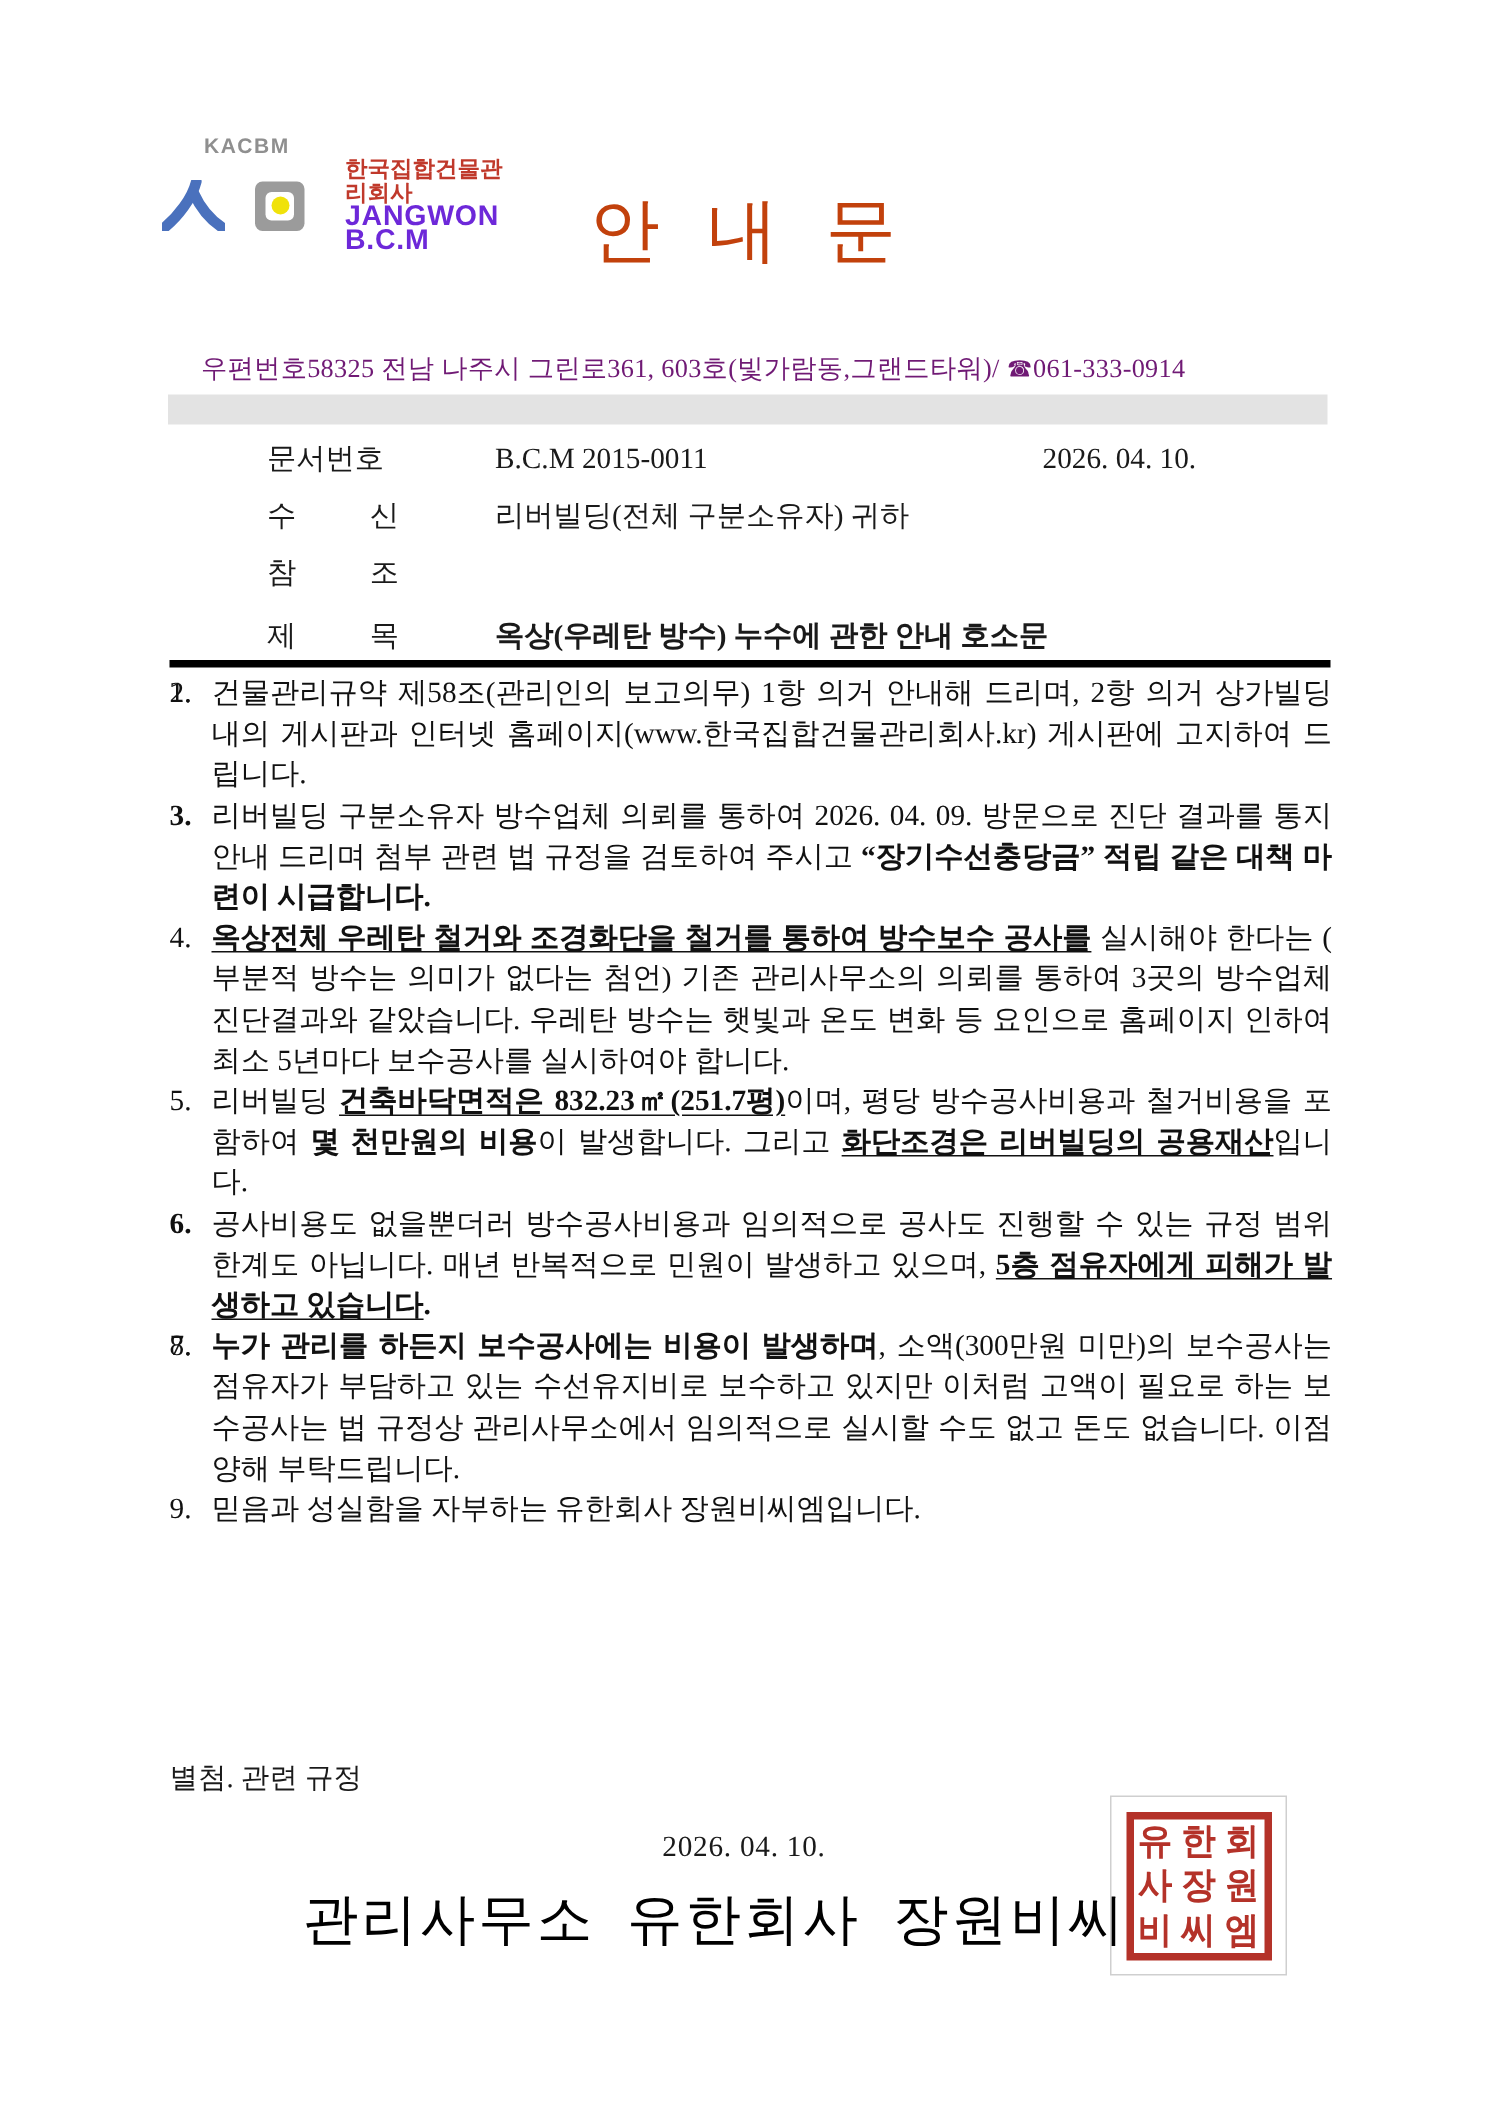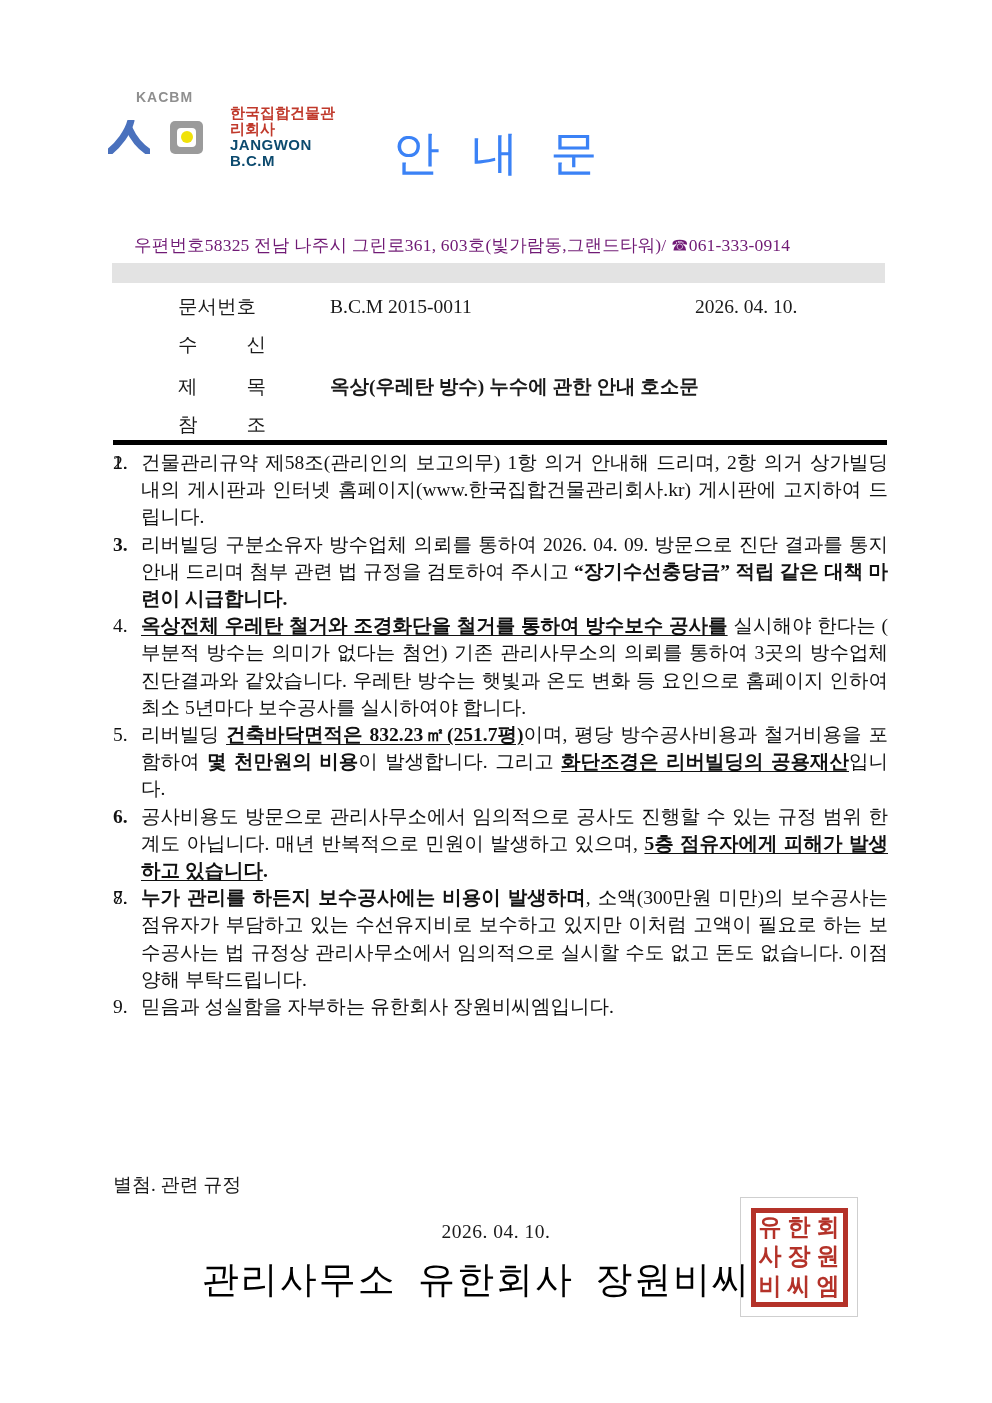--- a/index.html
+++ b/index.html
@@ -13,24 +13,24 @@
     font-weight:bold;font-size:14px;color:#8f8f8f;letter-spacing:1px;line-height:14px;}
   .logo-row{display:flex;align-items:center;margin-top:1px;gap:24px;}
   .logo-person{width:42px;height:34px;flex:0 0 auto;}
   .logo-square{width:33px;height:33px;background:#9b9b9b;border-radius:5px;
     display:flex;align-items:center;justify-content:center;margin-left:-4px;flex:0 0 auto;}
   .logo-square-inner{width:19px;height:19px;background:#ffffff;border-radius:4px;
     display:flex;align-items:center;justify-content:center;}
   .logo-dot{width:12px;height:12px;border-radius:50%;background:#f0e20a;}
   .logo-names{margin-left:3px;font-family:"Liberation Sans","DejaVu Sans",sans-serif;line-height:16px;}
   .logo-kr{font-size:15px;font-weight:bold;color:#c0392b;}
-  .logo-en{font-size:15px;font-weight:bold;color:#0c4a6e;letter-spacing:.5px;}
+  .logo-en{font-size:19px;font-weight:bold;color:#6d28d9;letter-spacing:.5px;}
   
   .title{position:absolute;left:0;top:122px;width:100%;margin:0;text-align:center;
-    font-size:47px;font-weight:500;letter-spacing:2px;word-spacing:16px;color:#3b82f6;}
+    font-size:47px;font-weight:500;letter-spacing:2px;word-spacing:16px;color:#c2410c;}
   
   .address{position:absolute;left:134px;top:233px;width:740px;font-size:17.5px;
     color:#701a75;white-space:nowrap;letter-spacing:.2px;}
   .gray-bar{position:absolute;left:112px;top:263px;width:773px;height:20px;background:#e3e3e3;}
   
   .meta{position:absolute;left:178px;top:288px;width:708px;font-size:19.5px;}
   .meta-row{position:relative;height:38px;line-height:38px;}
   .meta-label{display:inline-block;width:88px;text-align:justify;text-align-last:justify;
     vertical-align:top;}
   .meta-value{position:absolute;left:152px;top:0;white-space:nowrap;}
@@ -90,40 +90,41 @@
   <div class="gray-bar"></div>
 
   <div class="meta">
     <div class="meta-row">
       <span class="meta-label">문서번호</span>
       <span class="meta-value">B.C.M 2015-0011</span>
       <span class="meta-date">2026. 04. 10.</span>
     </div>
     <div class="meta-row">
       <span class="meta-label">수 신</span>
+      <span class="meta-value">리버빌딩(전체 구분소유자) 귀하</span>
+    </div>
+    <div class="meta-row">
+      <span class="meta-label">참 조</span>
+      <span class="meta-value"></span>
     </div>
     <div class="meta-row subject">
       <span class="meta-label">제 목</span>
       <span class="meta-value">옥상(우레탄 방수) 누수에 관한 안내 호소문</span>
-    </div>
-    <div class="meta-row">
-      <span class="meta-label">참 조</span>
-      <span class="meta-value"></span>
     </div>
   </div>
 
   <div class="thick-rule"></div>
 
   <div class="body" id="body-items">
       <div class="item"><span class="num">1.</span></div>
       <div class="item"><span class="num">2.</span><span><span>건물관리규약 제58조(관리인의 보고의무) 1항 의거 안내해 드리며, 2항 의거 상가빌딩 내의 게시판과 인터넷 홈페이지(www.한국집합건물관리회사.kr) 게시판에 고지하여 드립니다.</span></span></div>
       <div class="item"><span class="num b">3.</span><span><span>리버빌딩 구분소유자 방수업체 의뢰를 통하여 2026. 04. 09. 방문으로 진단 결과를 통지 안내 드리며 첨부 관련 법 규정을 검토하여 주시고 </span><span class="b">“장기수선충당금” 적립 같은 대책 마련이 시급합니다.</span></span></div>
       <div class="item"><span class="num">4.</span><span><span class="b u">옥상전체 우레탄 철거와 조경화단을 철거를 통하여 방수보수 공사를</span><span> 실시해야 한다는 ( 부분적 방수는 의미가 없다는 첨언) 기존 관리사무소의 의뢰를 통하여 3곳의 방수업체 진단결과와 같았습니다. 우레탄 방수는 햇빛과 온도 변화 등 요인으로 홈페이지 인하여 최소 5년마다 보수공사를 실시하여야 합니다.</span></span></div>
       <div class="item"><span class="num">5.</span><span><span>리버빌딩 </span><span class="b u">건축바닥면적은 832.23㎡(251.7평)</span><span>이며, 평당 방수공사비용과 철거비용을 포함하여 </span><span class="b">몇 천만원의 비용</span><span>이 발생합니다. 그리고 </span><span class="b u">화단조경은 리버빌딩의 공용재산</span><span>입니다.</span></span></div>
-      <div class="item"><span class="num b">6.</span><span><span>공사비용도 방문으로 관리사무소에서 임의적으로 공사도 진행할 수 있는 규정 범위 한계도 아닙니다. 매년 반복적으로 민원이 발생하고 있으며, </span><span class="b u">5층 점유자에게 피해가 발생하고 있습니다</span><span class="b">.</span></span></div>
+      <div class="item"><span class="num b">6.</span><span><span>공사비용도 없을뿐더러 방수공사비용과 임의적으로 공사도 진행할 수 있는 규정 범위 한계도 아닙니다. 매년 반복적으로 민원이 발생하고 있으며, </span><span class="b u">5층 점유자에게 피해가 발생하고 있습니다</span><span class="b">.</span></span></div>
       <div class="item"><span class="num">7.</span></div>
       <div class="item"><span class="num">8.</span><span><span class="b">누가 관리를 하든지 보수공사에는 비용이 발생하며</span><span>, 소액(300만원 미만)의 보수공사는 점유자가 부담하고 있는 수선유지비로 보수하고 있지만 이처럼 고액이 필요로 하는 보수공사는 법 규정상 관리사무소에서 임의적으로 실시할 수도 없고 돈도 없습니다. 이점 양해 부탁드립니다.</span></span></div>
       <div class="item"><span class="num">9.</span><span><span>믿음과 성실함을 자부하는 유한회사 장원비씨엠입니다.</span></span></div>
     </div>
 
   <div class="attachment">별첨. 관련 규정</div>
   <div class="sign-date">2026. 04. 10.</div>
   <div class="signature">관리사무소 유한회사 장원비씨엠</div>
   <div class="stamp-box">
     <div class="stamp" id="stamp">

